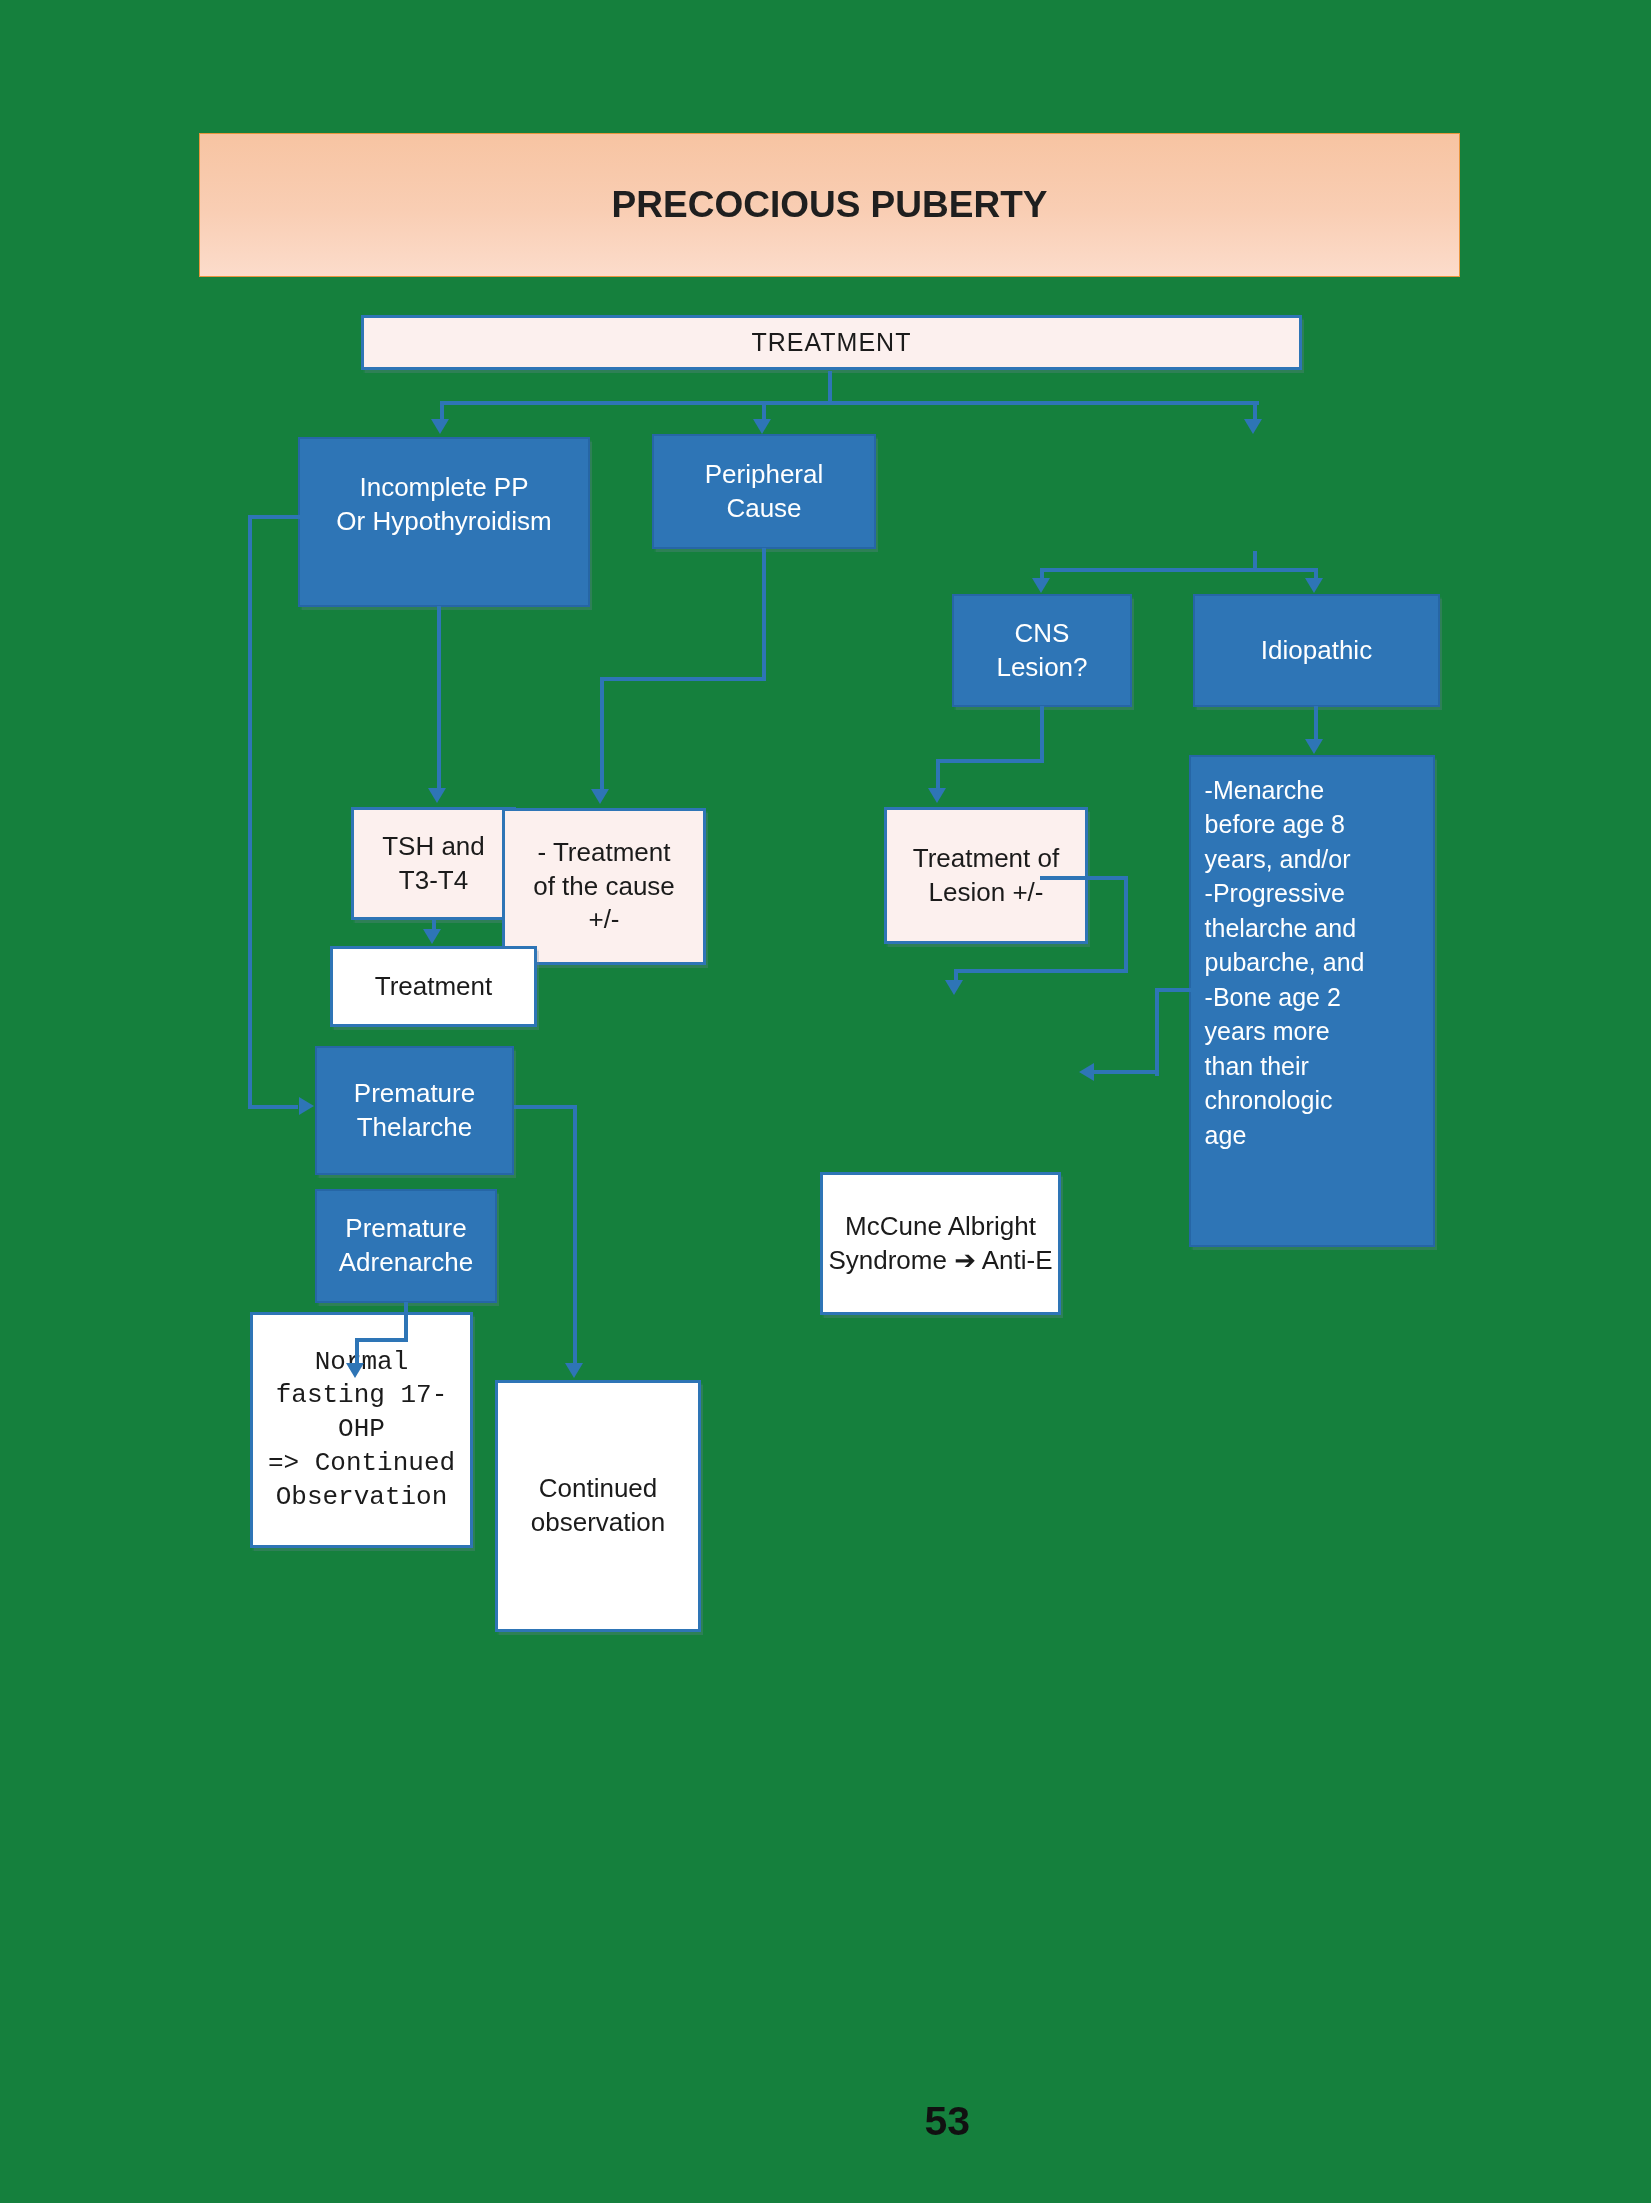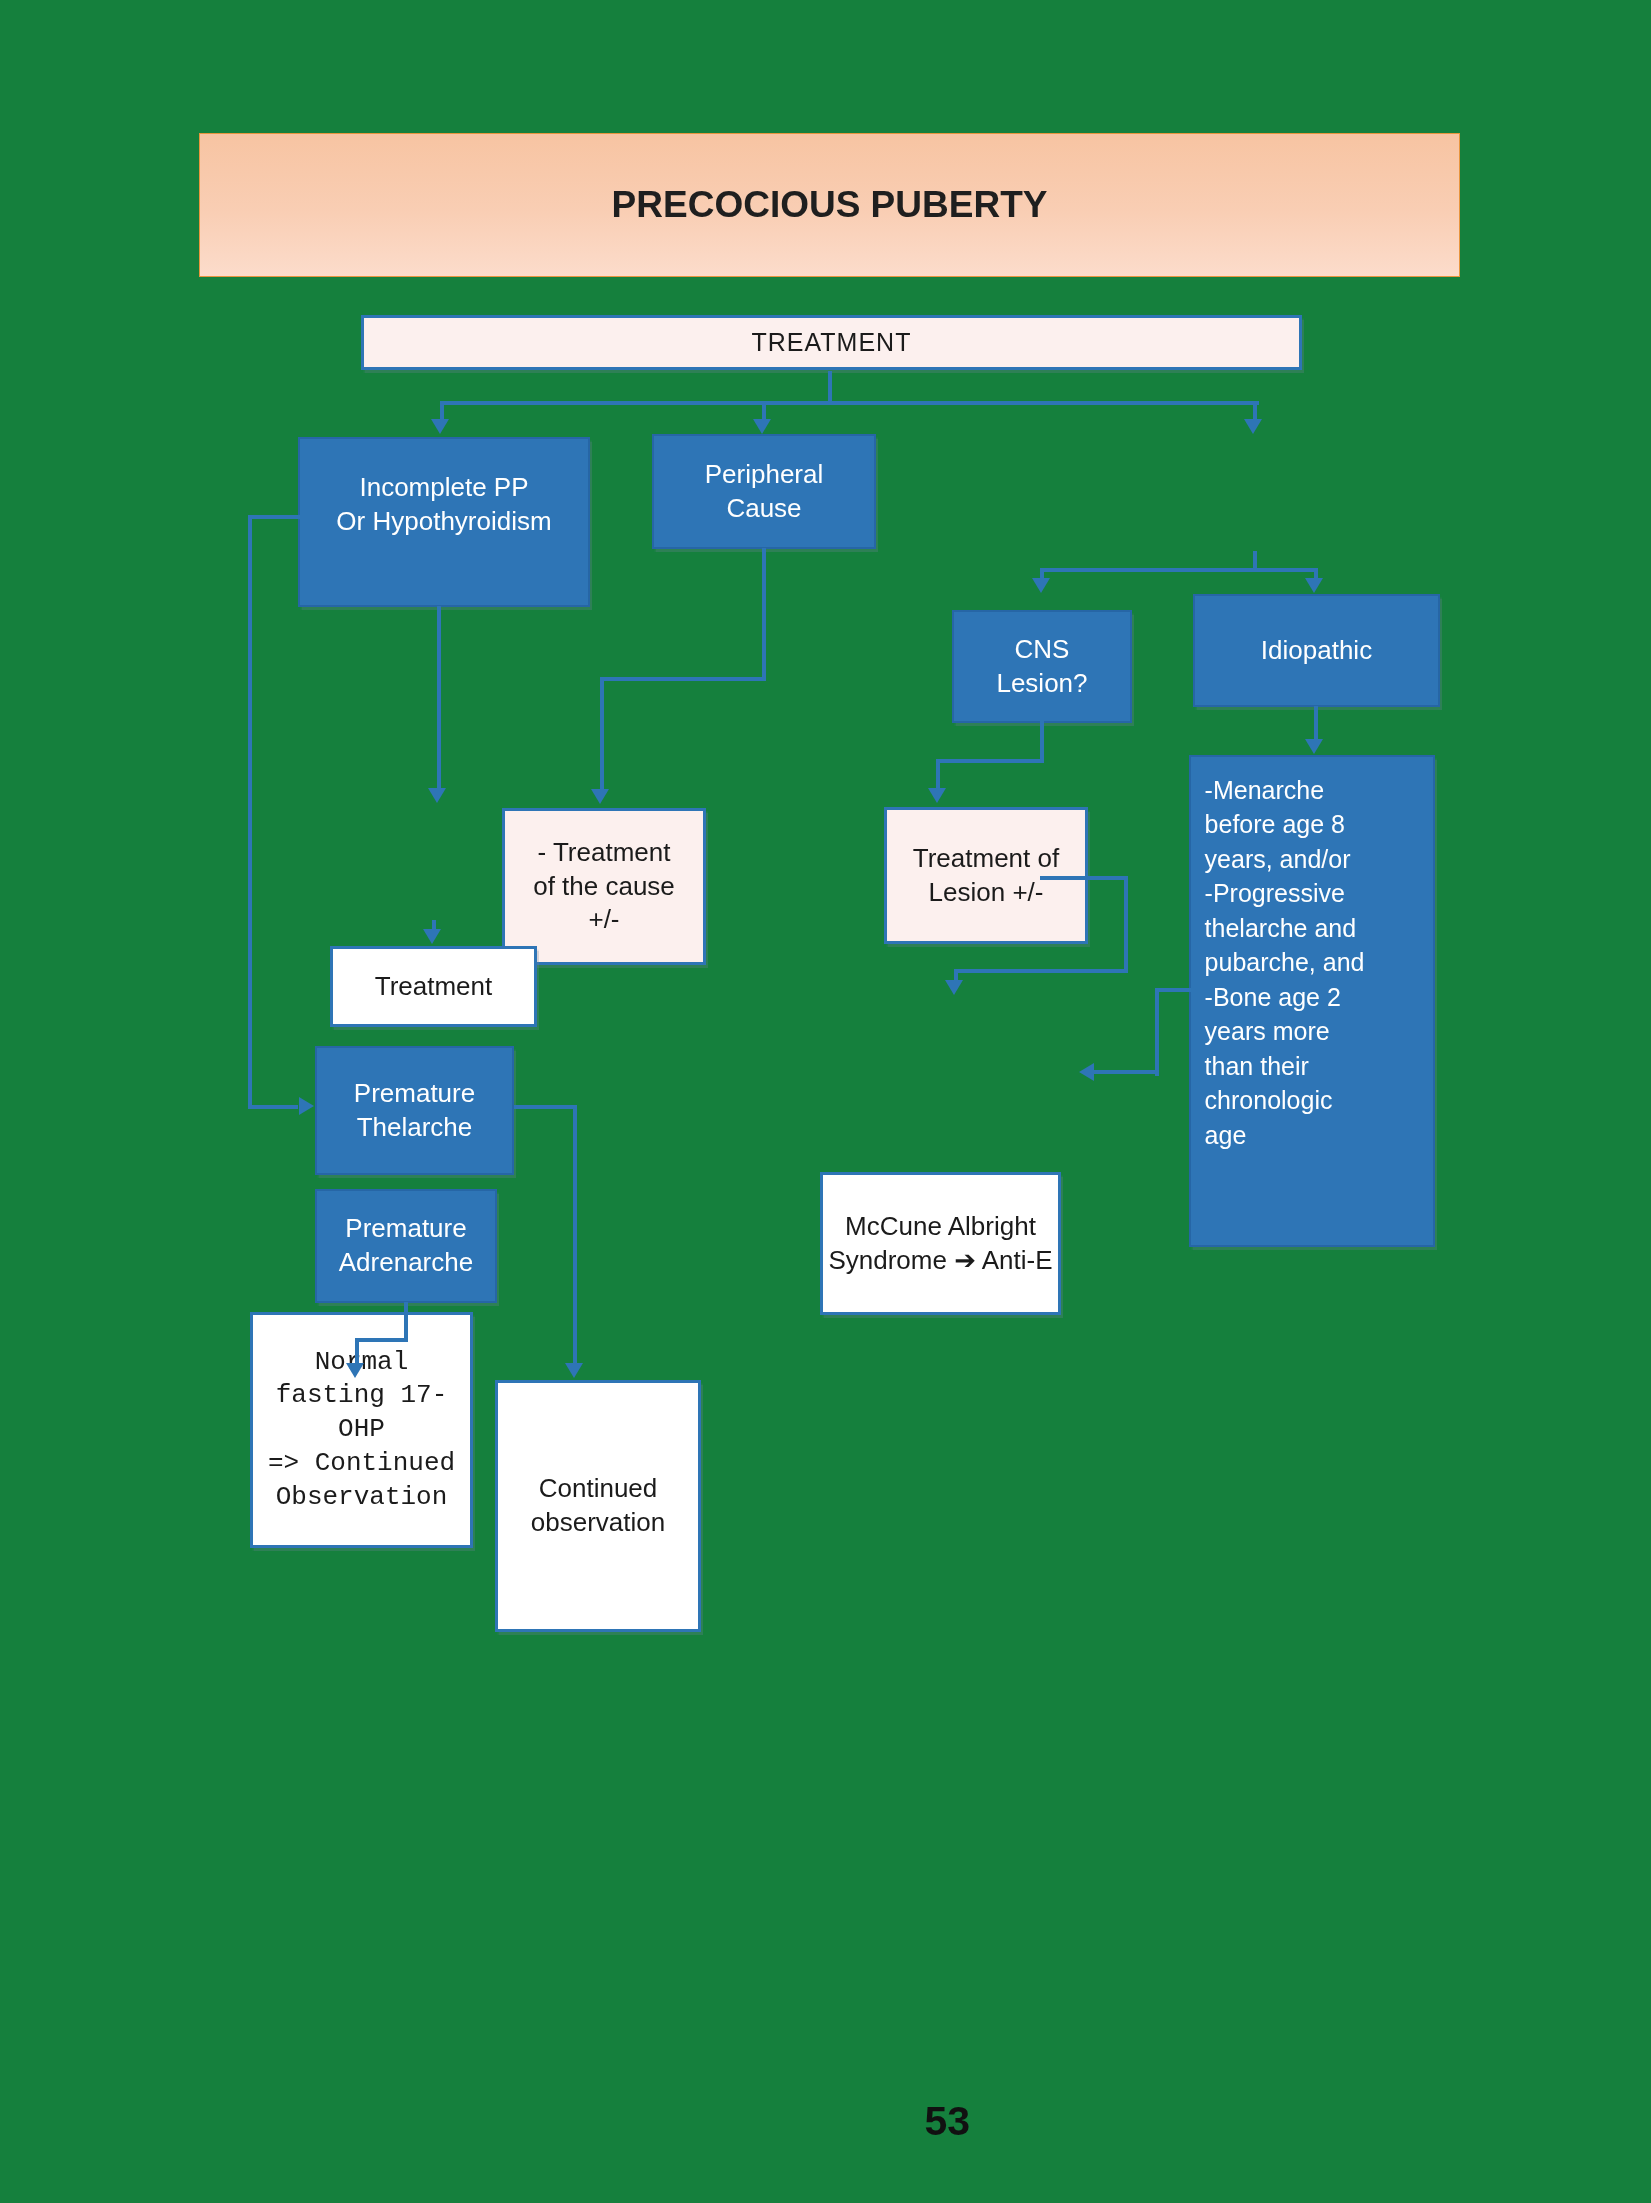--- a/index.html
+++ b/index.html
@@ -53,25 +53,27 @@
 
   <div class="node pink" style="left:361px;top:315px;width:941px;height:55px;font-size:25px;letter-spacing:1px;">TREATMENT</div>
 
   <div class="node blue" style="left:298px;top:437px;width:292px;height:170px;padding-bottom:35px;">Incomplete PP
 Or Hypothyroidism</div>
 
   <div class="node blue" style="left:652px;top:434px;width:224px;height:115px;">Peripheral
 Cause</div>
 
 
-  <div class="node blue" style="left:952px;top:594px;width:180px;height:113px;margin-top:16px;">CNS
+  <div class="node blue" style="left:952px;top:594px;width:180px;height:113px;">CNS
 Lesion?</div>
 
   <div class="node blue" style="left:1193px;top:594px;width:247px;height:113px;">Idiopathic</div>
 
+  <div class="node pink" style="left:351px;top:807px;width:165px;height:113px;">TSH and
+T3-T4</div>
 
   <div class="node pink" style="left:502px;top:808px;width:204px;height:157px;">-  Treatment
 of the cause
 +/-</div>
 
   <div class="node pink" style="left:884px;top:807px;width:204px;height:137px;">Treatment of
 Lesion +/-</div>
 
   <div class="node white" style="left:330px;top:946px;width:207px;height:81px;">Treatment</div>
 

